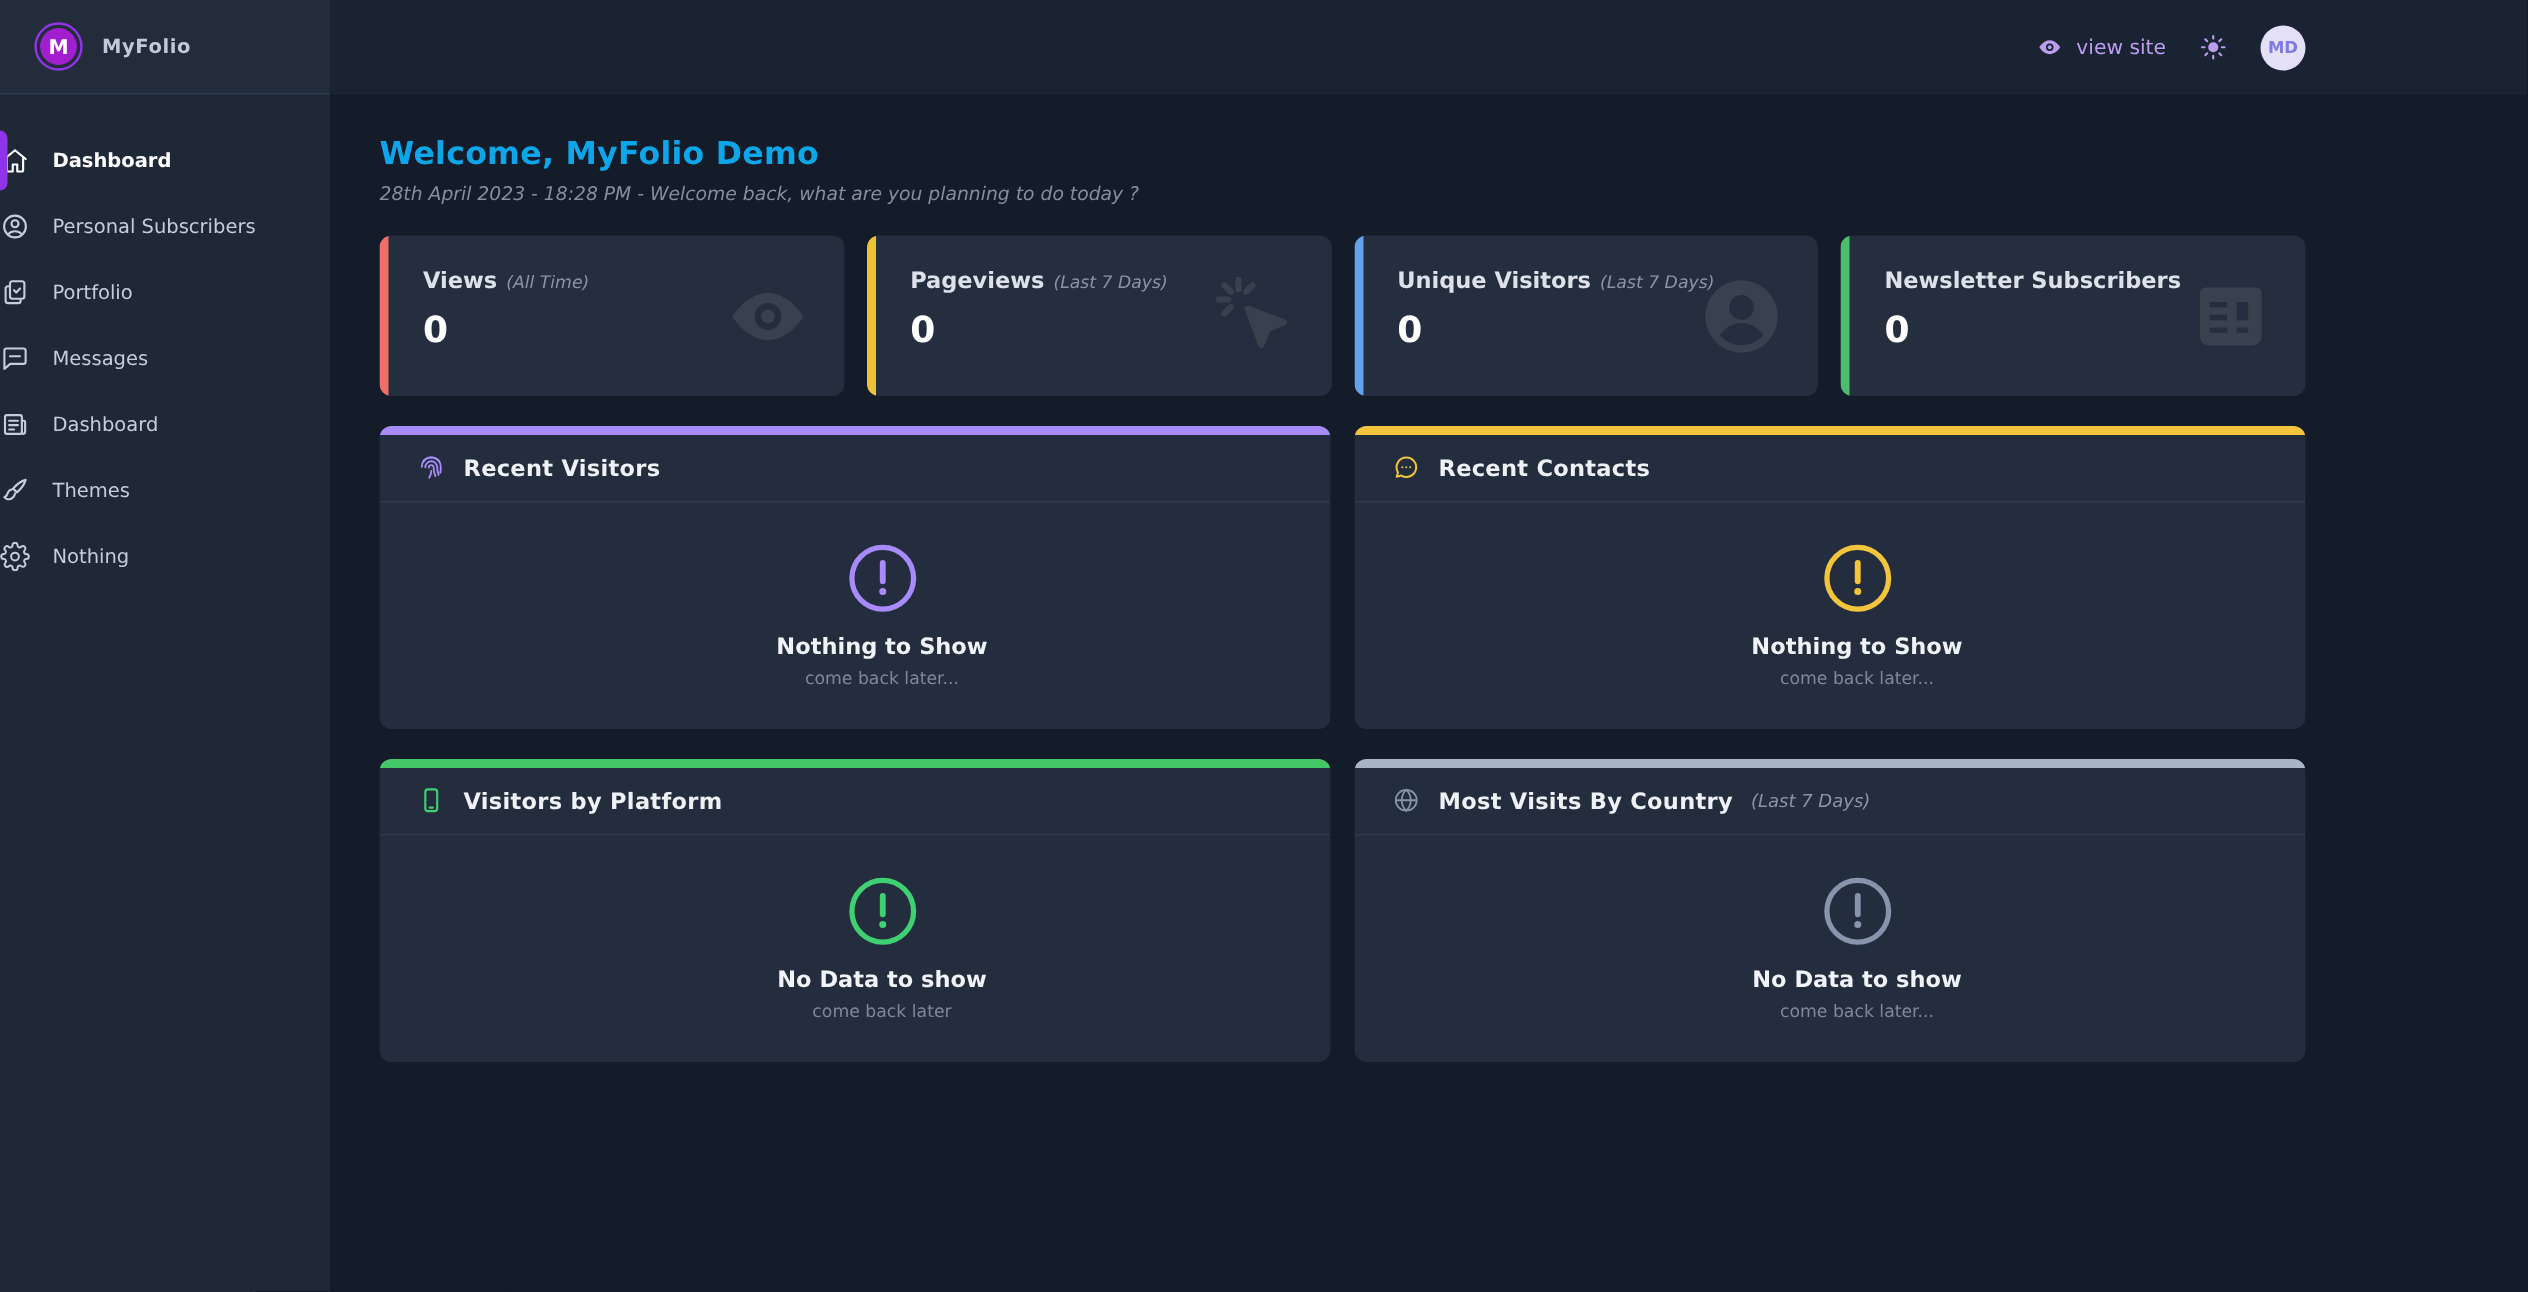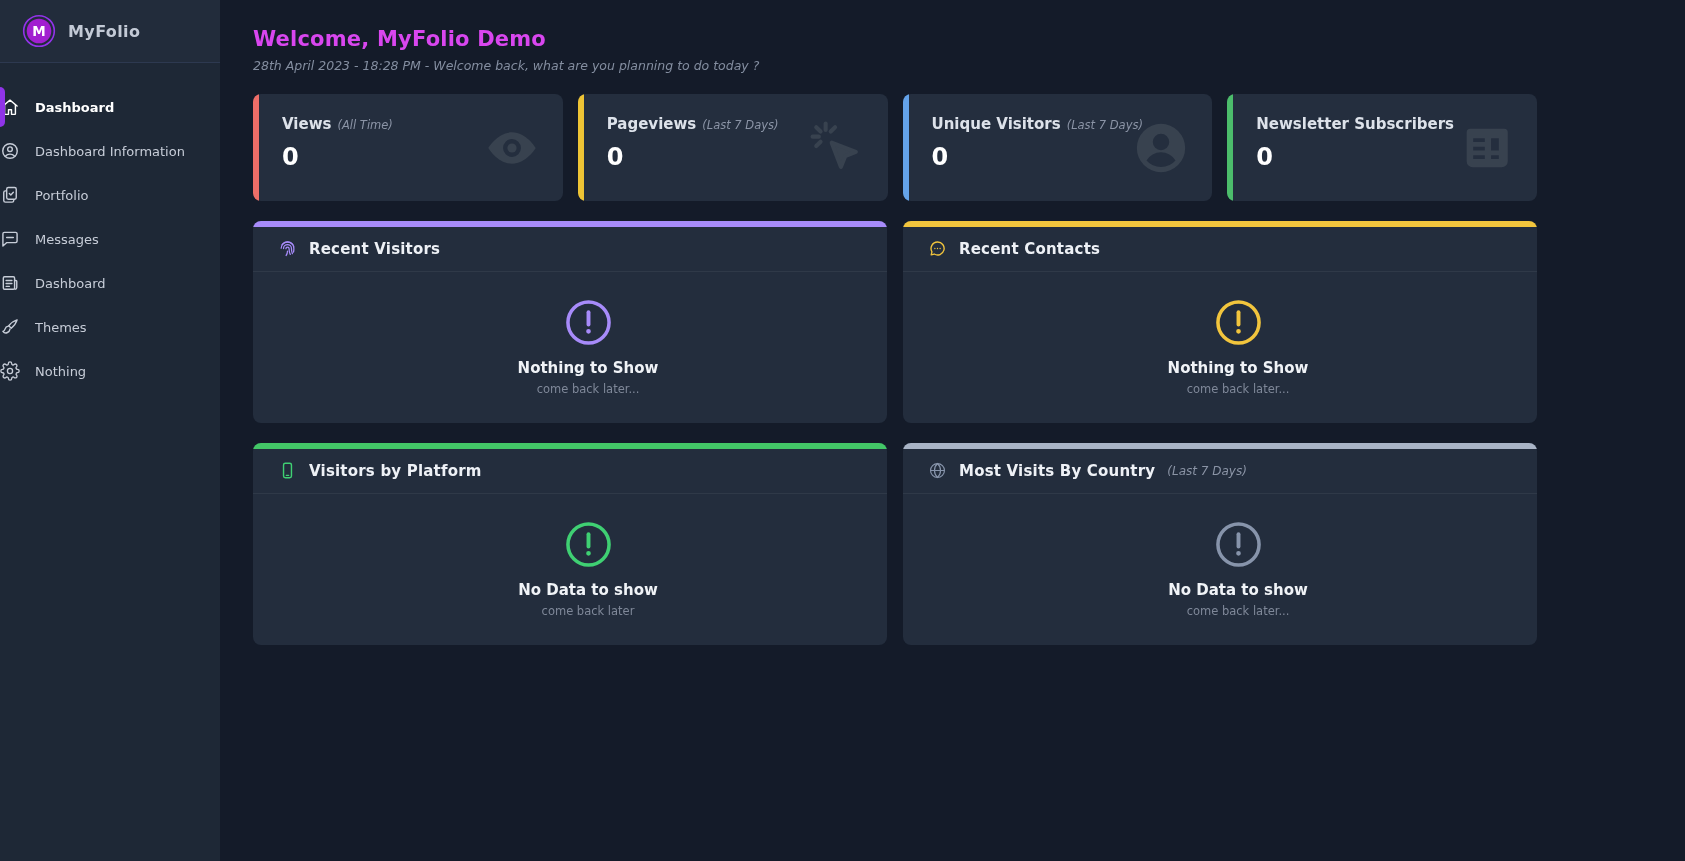--- a/index.html
+++ b/index.html
@@ -10,21 +10,21 @@
     -webkit-font-smoothing:antialiased;
   }
   .app { display:flex; width:1685px; height:861px; }
 
   
   .sidebar { width:220px; flex:none; background:#1e2836; display:flex; flex-direction:column; }
   .logo-row {
     height:63px; flex:none; background:#222c3b; border-bottom:1px solid #2d3950;
     display:flex; align-items:center; padding-left:22px; gap:12px; cursor:pointer;
   }
-  .brand-name { font-size:16px; font-weight:700; color:#c3cad6; letter-spacing:.4px; }
+  .brand-name { font-size:13px; font-weight:700; color:#c3cad6; letter-spacing:.4px; }
   .nav { padding-top:22px; display:flex; flex-direction:column; }
   .nav-item {
     position:relative; height:44px; display:flex; align-items:center; gap:15px;
     color:#c7cdd8; font-size:13px; font-weight:500; cursor:pointer;
   }
   .nav-item .nav-icon { width:20px; height:20px; flex:none; display:flex; }
   .nav-item .nav-icon svg { width:100%; height:100%; }
   .nav-item.active { color:#ffffff; font-weight:700; }
   .active-pill {
     position:absolute; left:0; top:50%; transform:translateY(-50%);
@@ -41,21 +41,21 @@
   .view-site svg { width:17px; height:17px; }
   .theme-toggle { width:19px; height:19px; color:#bb9df0; cursor:pointer; display:flex; }
   .theme-toggle svg { width:100%; height:100%; }
   .avatar {
     width:30px; height:30px; border-radius:50%; background:#e3e0f8; color:#7f7be2;
     font-size:11px; font-weight:600; display:flex; align-items:center; justify-content:center; cursor:pointer;
   }
 
   .content { flex:1; padding:27px 148px 0 33px; display:flex; flex-direction:column; }
 
-  .welcome-title { font-size:21px; font-weight:700; color:#d946ef; letter-spacing:.2px; }
+  .welcome-title { font-size:21px; font-weight:700; color:#0ea5e9; letter-spacing:.2px; }
   .welcome-subtitle { margin-top:7px; font-size:12.5px; font-style:italic; color:#848ea0; }
 
   
   .stats-row { margin-top:21px; display:grid; grid-template-columns:repeat(4,1fr); gap:15px; }
   .stat-card {
     position:relative; height:107px; background:#242e3e; border-radius:8px;
     padding:21px 22px 0 29px; overflow:hidden;
   }
   .accent-bar { position:absolute; left:0; top:0; bottom:0; width:6px; border-radius:8px 0 0 8px; }
   .stat-label-row { display:flex; align-items:baseline; }
@@ -120,21 +120,21 @@
         <span>Dashboard</span>
       </div>
       <div class="nav-item">
         <span class="nav-icon">
           <svg viewBox="0 0 24 24" fill="none" stroke="currentColor" stroke-width="1.7" stroke-linecap="round">
               <circle cx="12" cy="12" r="8.7"></circle>
               <circle cx="12" cy="9.8" r="2.8"></circle>
               <path d="M6.4 18.3a7.5 7.5 0 0 1 11.2 0"></path>
             </svg>
         </span>
-        <span>Dashboard Information</span>
+        <span>Personal Subscribers</span>
       </div>
       <div class="nav-item">
         <span class="nav-icon">
           <svg viewBox="0 0 24 24" fill="none" stroke="currentColor" stroke-width="1.7" stroke-linecap="round" stroke-linejoin="round">
               <rect x="8" y="3" width="11.5" height="14" rx="2"></rect>
               <path d="M16.5 17.5v1a2 2 0 0 1-2 2H6.5a2 2 0 0 1-2-2V9a2 2 0 0 1 2-2h1"></path>
               <path d="M11.2 10.2l1.8 1.8 3-3.2"></path>
             </svg>
         </span>
         <span>Portfolio</span>
@@ -173,20 +173,36 @@
               <circle cx="12" cy="12" r="3.1"></circle>
               <path d="M19.4 15a1.65 1.65 0 0 0 .33 1.82l.06.06a2 2 0 1 1-2.83 2.83l-.06-.06a1.65 1.65 0 0 0-1.82-.33 1.65 1.65 0 0 0-1 1.51V21a2 2 0 1 1-4 0v-.09a1.65 1.65 0 0 0-1.08-1.51 1.65 1.65 0 0 0-1.82.33l-.06.06a2 2 0 1 1-2.83-2.83l.06-.06a1.65 1.65 0 0 0 .33-1.82 1.65 1.65 0 0 0-1.51-1H3a2 2 0 1 1 0-4h.09a1.65 1.65 0 0 0 1.51-1.08 1.65 1.65 0 0 0-.33-1.82l-.06-.06a2 2 0 1 1 2.83-2.83l.06.06a1.65 1.65 0 0 0 1.82.33h.09a1.65 1.65 0 0 0 1-1.51V3a2 2 0 1 1 4 0v.09a1.65 1.65 0 0 0 1 1.51 1.65 1.65 0 0 0 1.82-.33l.06-.06a2 2 0 1 1 2.83 2.83l-.06.06a1.65 1.65 0 0 0-.33 1.82v.09a1.65 1.65 0 0 0 1.51 1H21a2 2 0 1 1 0 4h-.09a1.65 1.65 0 0 0-1.51 1z"></path>
             </svg>
         </span>
         <span>Nothing</span>
       </div>
     </nav>
   </aside>
 
   <div class="main">
+    <header class="topbar">
+      <div class="view-site">
+        <svg viewBox="0 0 24 24" fill="currentColor">
+            <path d="M12 5.5C6 5.5 2.2 12 2.2 12S6 18.5 12 18.5 21.8 12 21.8 12 18 5.5 12 5.5zm0 10a3.5 3.5 0 1 1 0-7 3.5 3.5 0 0 1 0 7z"></path>
+            <circle cx="12" cy="12" r="1.8"></circle>
+          </svg>
+        <span>view site</span>
+      </div>
+      <span class="theme-toggle">
+        <svg viewBox="0 0 24 24" fill="none" stroke="currentColor" stroke-width="1.8" stroke-linecap="round">
+            <circle cx="12" cy="12" r="3.4" fill="currentColor"></circle>
+            <path d="M12 2.5v2.2M12 19.3v2.2M2.5 12h2.2M19.3 12h2.2M5.3 5.3l1.6 1.6M17.1 17.1l1.6 1.6M18.7 5.3l-1.6 1.6M6.9 17.1l-1.6 1.6"></path>
+          </svg>
+      </span>
+      <div class="avatar">MD</div>
+    </header>
 
     <div class="content">
       <h1 class="welcome-title">Welcome, MyFolio Demo</h1>
       <div class="welcome-subtitle">28th April 2023 - 18:28 PM - Welcome back, what are you planning to do today ?</div>
 
       <div class="stats-row">
 
         <div class="stat-card">
           <span class="accent-bar" style="background: rgb(238, 110, 104);"></span>
           <div class="stat-label-row">

